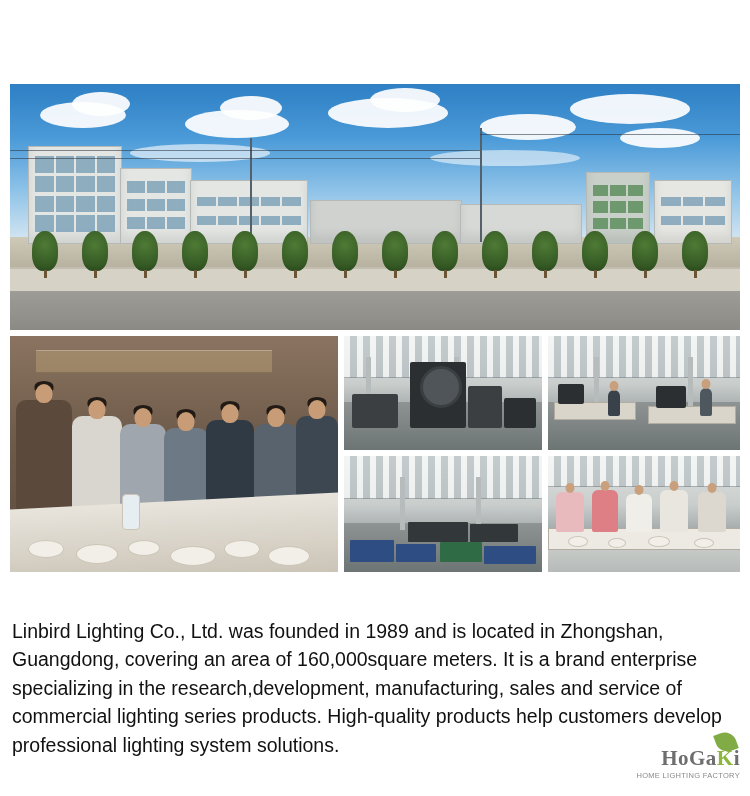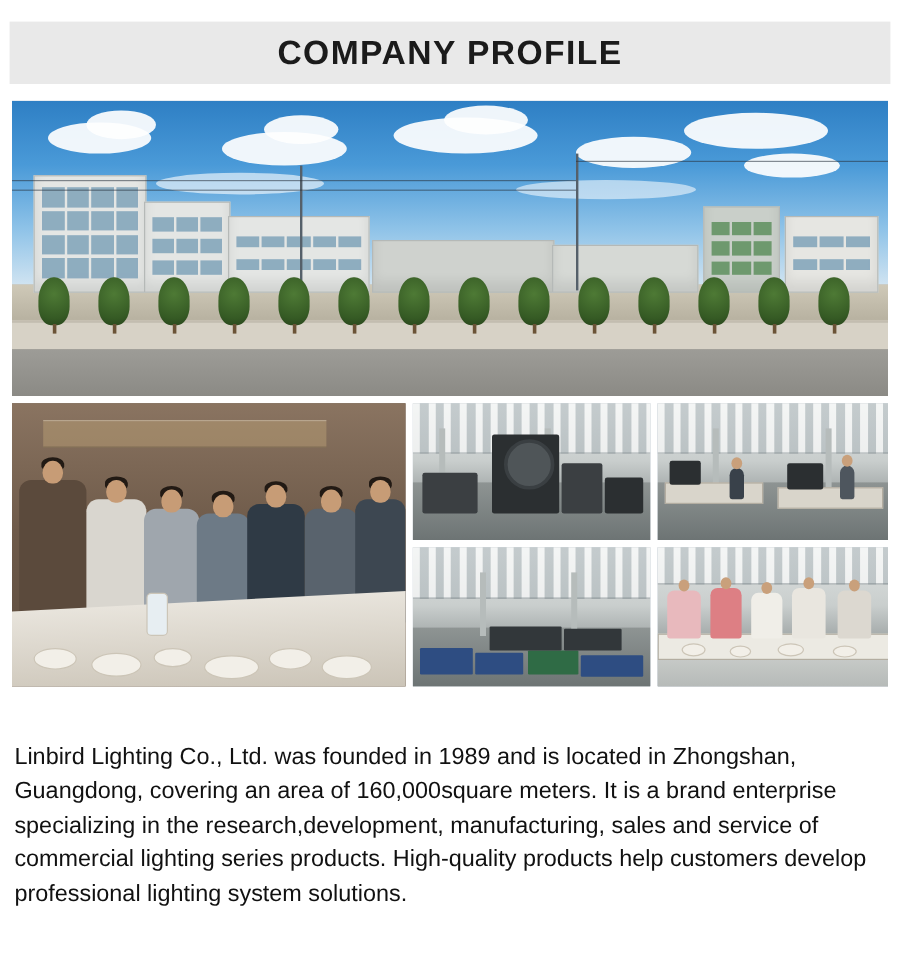--- a/index.html
+++ b/index.html
@@ -355,23 +355,20 @@
     color: #8a8a8a;
     letter-spacing: .3px;
     white-space: nowrap;
   }
 </style>
 </head>
 <body>
 
 <div class="page">
 
-  <div class="header-band">
-    <div class="header-title">COMPANY PROFILE</div>
-  </div>
 
   <div class="gallery">
 
     <div class="photo" id="photo-factory-exterior">
       <div class="inner">
         <div class="sky"></div>
 
         <div class="cloud" style="left:30px; top:18px; width:86px; height:26px;"></div>
         <div class="cloud" style="left:62px; top:8px; width:58px; height:24px;"></div>
         <div class="cloud" style="left:175px; top:26px; width:104px; height:28px;"></div>
@@ -634,14 +631,19 @@
         <div class="dish" style="left:20px;  top:80px; width:18px; height:9px;"></div>
         <div class="dish" style="left:60px;  top:82px; width:16px; height:8px;"></div>
         <div class="dish" style="left:100px; top:80px; width:20px; height:9px;"></div>
         <div class="dish" style="left:146px; top:82px; width:18px; height:8px;"></div>
       </div>
     </div>
   </div>
 
   <p class="about">Linbird Lighting Co., Ltd. was founded in 1989 and is located in Zhongshan, Guangdong, covering an area of 160,000square meters. It is a brand enterprise specializing in the research,development, manufacturing, sales and service of commercial lighting series products. High-quality products help customers develop professional lighting system solutions.</p>
 
+  <div class="watermark">
+    <div class="leaf"></div>
+    <div class="brand"><span>HoGa</span><span class="accent">K</span><span>i</span></div>
+    <div class="tag">HOME LIGHTING FACTORY</div>
+  </div>
 
 </div>
 
 </body></html>

